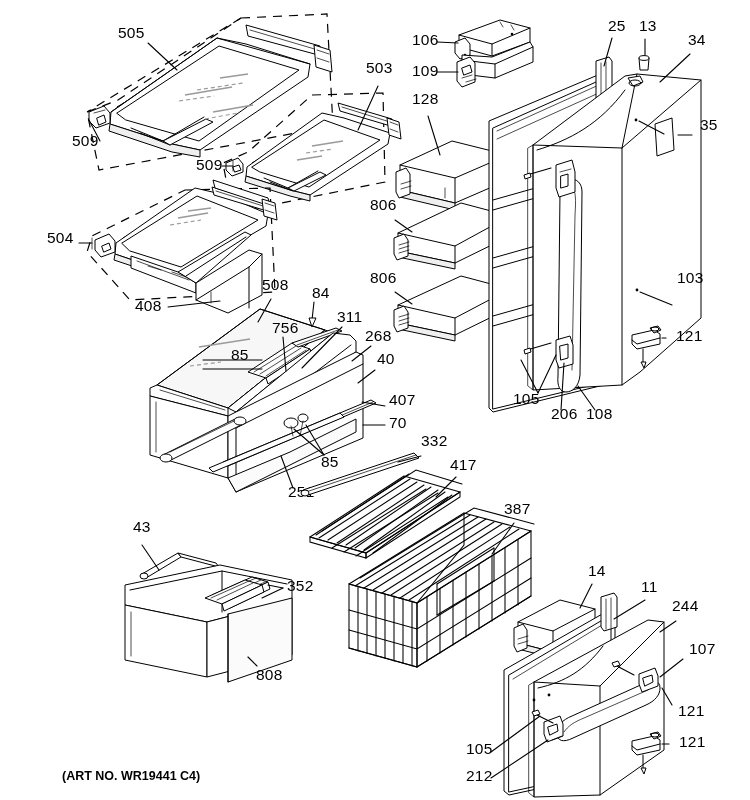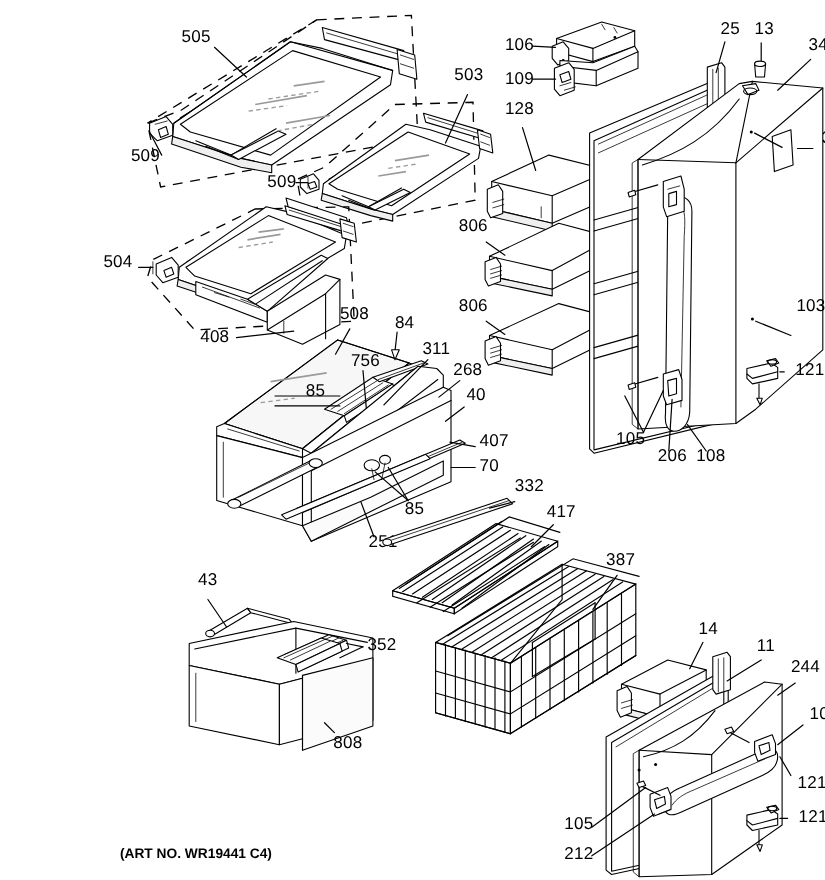--- a/index.html
+++ b/index.html
@@ -12,21 +12,20 @@
     width: 750px;
     height: 800px;
     font-family: "Liberation Sans", sans-serif;
     overflow: hidden;
     position: relative;
   }
   #diagram-root {
     position: relative;
     width: 660px;
     height: 800px;
-    margin-left: 47px;
   }
   svg#parts-svg {
     display: block;
     width: 750px;
     height: 800px;
   }
   .ln { fill: none; stroke: #000000; stroke-width: 1; stroke-linejoin: round; stroke-linecap: round; }
   .ln-thin { fill: none; stroke: #000000; stroke-width: 0.7; stroke-linejoin: round; stroke-linecap: round; }
   .srf { fill: #ffffff; stroke: #000000; stroke-width: 1; stroke-linejoin: round; }
   .srf-lt { fill: #fbfbfb; stroke: #000000; stroke-width: 1; stroke-linejoin: round; }

